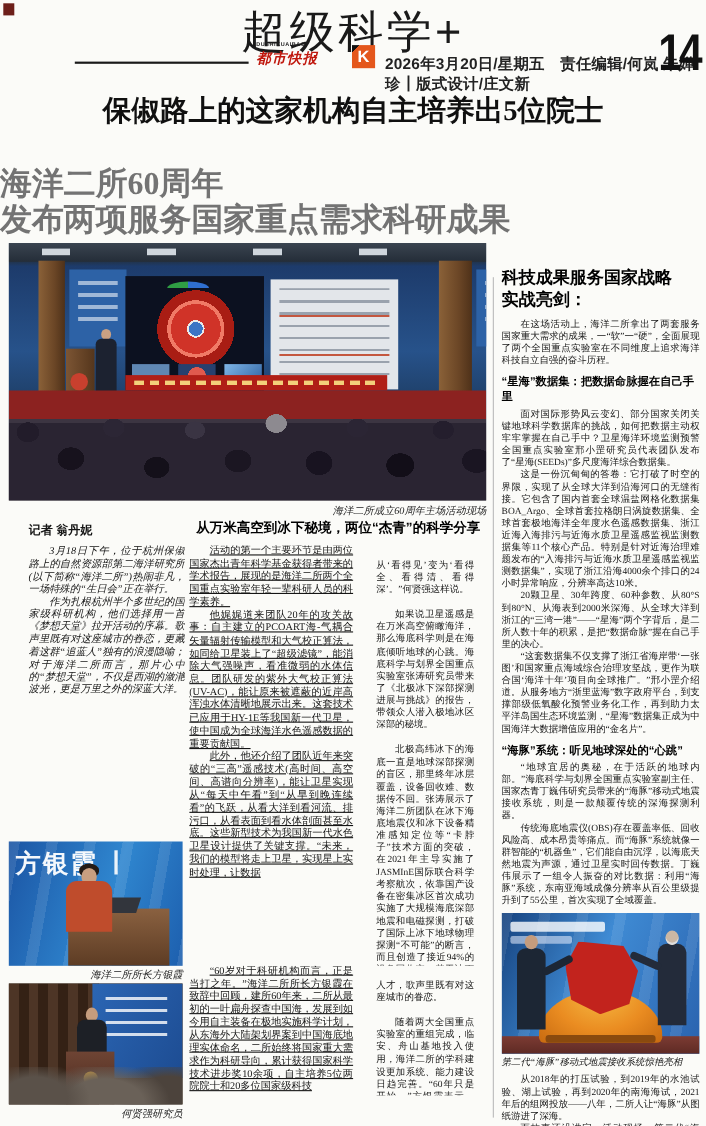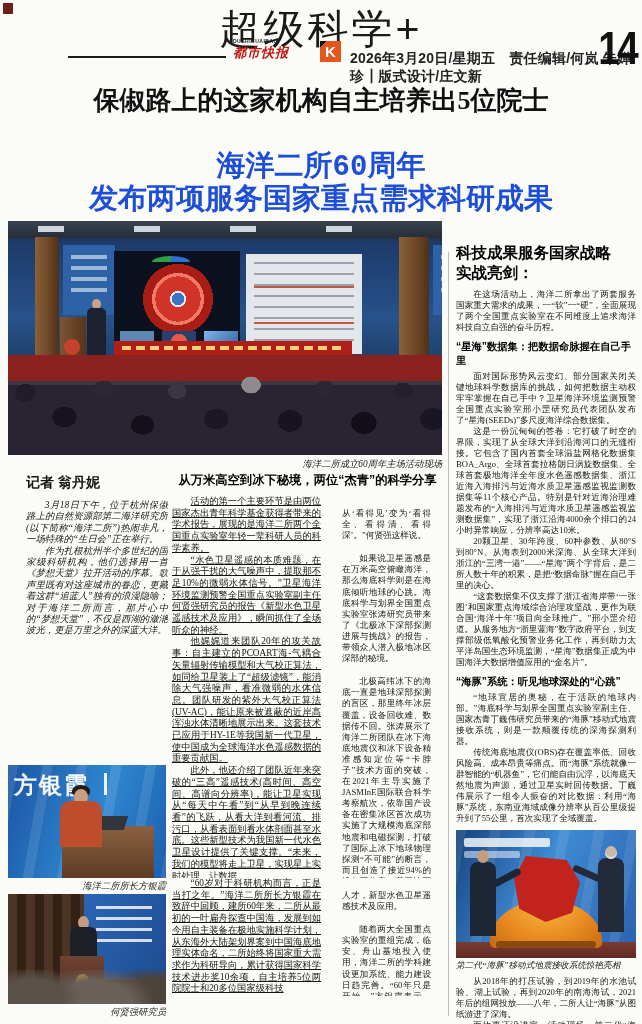--- a/index.html
+++ b/index.html
@@ -18,22 +18,22 @@
           background:linear-gradient(135deg,#111 0 16%,#e4571c 16%);
           color:#fff;font-family:"Liberation Sans",sans-serif;font-weight:900;font-size:15px;
           display:flex;align-items:center;justify-content:center;}
   .dateline{position:absolute;left:350px;top:50px;font-family:"Liberation Sans",sans-serif;
             font-size:14px;font-weight:bold;color:#222;letter-spacing:.2px;}
   .page-num{position:absolute;right:6px;top:20px;font-family:"Liberation Sans",sans-serif;
             font-weight:900;font-size:47px;letter-spacing:-3px;color:#111;transform:scaleX(.82);transform-origin:right;}
   
   .kicker{position:absolute;left:0;right:0;top:84px;text-align:center;
           font-family:"Liberation Serif",serif;font-weight:600;font-size:26px;line-height:33px;color:#101010;}
-  .main-head{position:absolute;left:0;right:0;top:151px;text-align:center;
-             font-family:Liberation Mono, monospace;font-weight:900;font-size:29px;line-height:33px;color:#1d4ed8;}
+  .main-head{position:absolute;left:0;right:0;top:151px;text-align:left;
+             font-family:Liberation Serif, serif;font-weight:900;font-size:29px;line-height:33px;color:#737373;}
   
   .photo-main{position:absolute;left:8px;top:221px;width:434px;height:234px;overflow:hidden;
               background:linear-gradient(180deg,#2e3d4e 0,#223349 7%,#1d3b6b 9%,#27528a 42%,#1e3e66 62%,#201c26 75%,#16121c 100%);}
   .pm-ceiling{position:absolute;left:0;top:0;right:0;height:17px;
               background:linear-gradient(180deg,#3a4450,#242d38);}
   .pm-ceiling:after{content:"";position:absolute;left:30px;top:5px;width:374px;height:6px;
               background:repeating-linear-gradient(90deg,#cfd6dd 0 26px,transparent 26px 96px);}
   .pm-pillar{position:absolute;top:16px;width:24px;height:150px;
              background:linear-gradient(90deg,#8a6138,#6b4626 60%,#4e3119);}
   .pm-pl{left:27px;}  .pm-pr{left:391px;width:30px;height:165px;}
@@ -75,21 +75,21 @@
         radial-gradient(ellipse 16px 14px at 73% 34%, #2b2534 60%, transparent 61%),
         radial-gradient(ellipse 21px 18px at 82% 68%, #120e18 60%, transparent 61%),
         radial-gradient(ellipse 16px 14px at 91% 36%, #241e2d 60%, transparent 61%),
         radial-gradient(ellipse 22px 18px at 98% 64%, #1a1522 60%, transparent 61%),
         linear-gradient(180deg,#8c2220 0 26%,#3c3542 26% 30%,#2a2432 30% 100%);}
   
   .cap{font-style:italic;font-size:9.3px;color:#222;}
   .cap-main{position:absolute;left:8px;top:458px;width:434px;text-align:right;}
   
   .col-lead{position:absolute;left:26px;top:474px;width:142px;height:288px;overflow:hidden;}
-  .byline{font-family:"Liberation Sans",sans-serif;font-weight:bold;font-size:14px;margin:0 0 8px;}
+  .byline{font-family:"Liberation Sans",sans-serif;font-weight:bold;font-size:11px;margin:0 0 8px;}
   .col-lead p{margin:0;font-style:italic;font-size:9.4px;line-height:11.4px;text-indent:2em;text-align:justify;}
   
   .photo-fang{position:absolute;left:8px;top:765px;width:158px;height:113px;overflow:hidden;
               background:linear-gradient(110deg,#1b55a4 0,#2f86cf 55%,#1d5fae 100%);}
   .photo-fang:before{content:"";position:absolute;left:0;top:0;right:0;bottom:0;
               background:repeating-linear-gradient(100deg,rgba(255,255,255,.10) 0 10px,transparent 10px 34px);}
   .pf-title{position:absolute;left:6px;top:5px;color:rgba(255,255,255,.95);
             font-family:"Liberation Sans",sans-serif;font-weight:900;font-size:23px;letter-spacing:2px;}
   .pf-bar{position:absolute;left:96px;top:8px;width:3px;height:22px;background:rgba(255,255,255,.9);}
   .pf-podium{position:absolute;right:12px;bottom:0;width:92px;height:52px;
@@ -228,37 +228,36 @@
     <div class="ph-emblem"></div>
     <div class="ph-blur"></div>
   </div>
   <div class="cap cap-he">何贤强研究员</div>
 
   <div class="middle">
     <h3 class="sec-h">从万米高空到冰下秘境，两位“杰青”的科学分享</h3>
     <div class="cols cols-a">
       <div class="colA">
         <p>活动的第一个主要环节是由两位国家杰出青年科学基金获得者带来的学术报告，展现的是海洋二所两个全国重点实验室年轻一辈科研人员的科学素养。</p>
-        <p>“水色卫星遥感的本质难题，在于从强干扰的大气噪声中，提取那不足10%的微弱水体信号。”卫星海洋环境监测预警全国重点实验室副主任何贤强研究员的报告《新型水色卫星遥感技术及应用》，瞬间抓住了全场听众的神经。</p>
         <p>他娓娓道来团队20年的攻关故事：自主建立的PCOART海-气耦合矢量辐射传输模型和大气校正算法，如同给卫星装上了“超级滤镜”，能消除大气强噪声，看准微弱的水体信息。团队研发的紫外大气校正算法(UV-AC)，能让原来被遮蔽的近岸高浑浊水体清晰地展示出来。这套技术已应用于HY-1E等我国新一代卫星，使中国成为全球海洋水色遥感数据的重要贡献国。</p>
         <p>此外，他还介绍了团队近年来突破的“三高”遥感技术(高时间、高空间、高谱向分辨率)，能让卫星实现从“每天中午看”到“从早到晚连续看”的飞跃，从看大洋到看河流、排污口，从看表面到看水体剖面甚至水底。这些新型技术为我国新一代水色卫星设计提供了关键支撑。“未来，我们的模型将走上卫星，实现星上实时处理，让数据</p>
       </div>
       <div class="colB">
         <p class="cont">从‘看得见’变为‘看得全、看得清、看得深’。”何贤强这样说。</p>
         <p>如果说卫星遥感是在万米高空俯瞰海洋，那么海底科学则是在海底倾听地球的心跳。海底科学与划界全国重点实验室张涛研究员带来了《北极冰下深部探测进展与挑战》的报告，带领众人潜入极地冰区深部的秘境。</p>
         <p>北极高纬冰下的海底一直是地球深部探测的盲区，那里终年冰层覆盖，设备回收难、数据传不回。张涛展示了海洋二所团队在冰下海底地震仪和冰下设备精准感知定位等“卡脖子”技术方面的突破，在2021年主导实施了JASMInE国际联合科学考察航次，依靠国产设备在密集冰区首次成功实施了大规模海底深部地震和电磁探测，打破了国际上冰下地球物理探测“不可能”的断言，而且创造了接近94%的设备回收率。基于冰下海底深部探测核心技术和装备的突破，他们首次获取了北冰洋加克洋中脊深部固体-流体结构，提出主动地幔上涌为主的岩石圈增生模式，极大丰富和完善了全球洋中脊动力演化理论，在全球板块构造领域发出了中国科学家的声音。</p>
         <p>2024年8月，相关研究成果发表在《自然》期刊。这是海洋二所历史上第一篇《自然》正刊论文，也是60年来厚积薄发的必然。</p>
       </div>
     </div>
     <div class="cols cols-b">
       <div class="colA">
         <p>“60岁对于科研机构而言，正是当打之年。”海洋二所所长方银霞在致辞中回顾，建所60年来，二所从最初的一叶扁舟探查中国海，发展到如今用自主装备在极地实施科学计划，从东海外大陆架划界案到中国海底地理实体命名，二所始终将国家重大需求作为科研导向，累计获得国家科学技术进步奖10余项，自主培养5位两院院士和20多位国家级科技</p>
       </div>
       <div class="colB">
-        <p class="cont">人才，新型水色卫星遥感技术及应用。</p>
+        <p class="cont">人才，歌声里既有对这座城市的眷恋。</p>
         <p>随着两大全国重点实验室的重组完成，临安、舟山基地投入使用，海洋二所的学科建设更加系统、能力建设日趋完善。“60年只是开始。”方银霞表示，站在“十五五”的开局，新一代海洋科技工作者会在发展海洋科技新质生产力、建设海洋强国的新征途上不断赓续奋斗、行稳致远。</p>
       </div>
     </div>
   </div>
 
   <div class="v-divider"></div>
 
   <div class="sidebar">
     <div class="sb-h2">科技成果服务国家战略</div>
     <div class="sb-h2">实战亮剑：</div>

